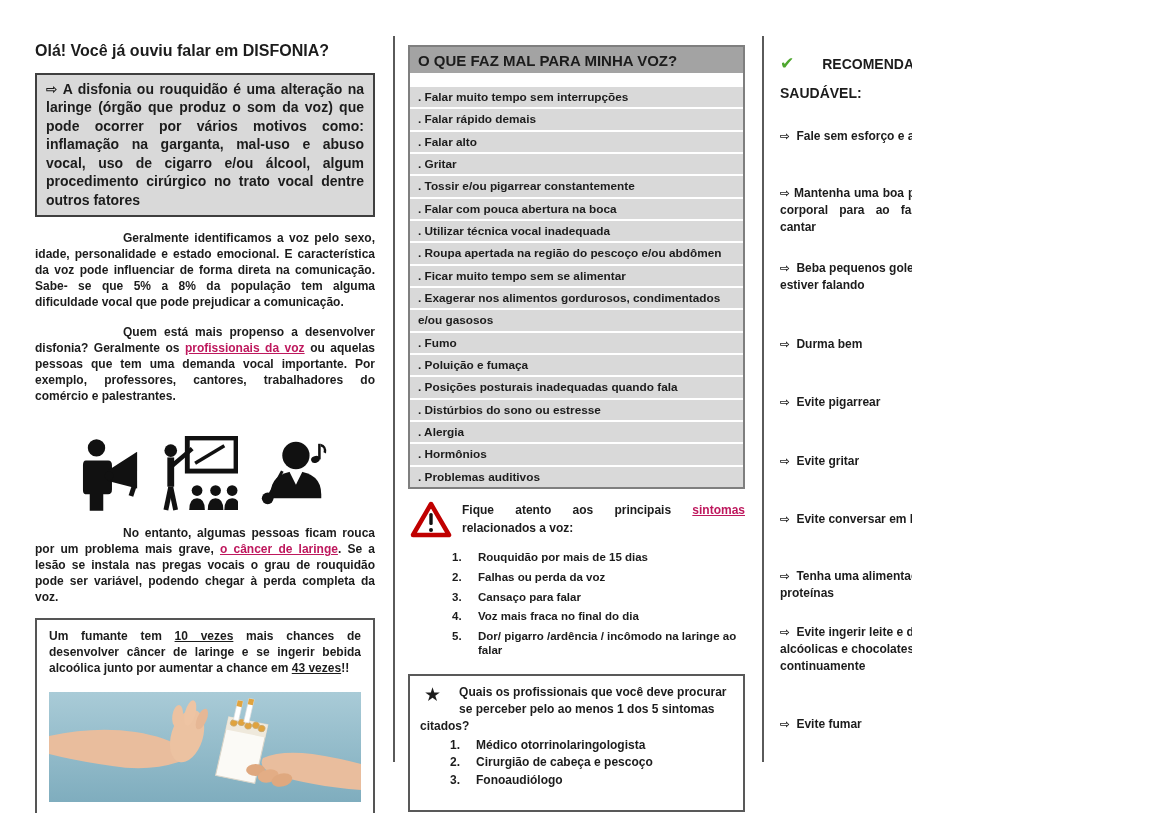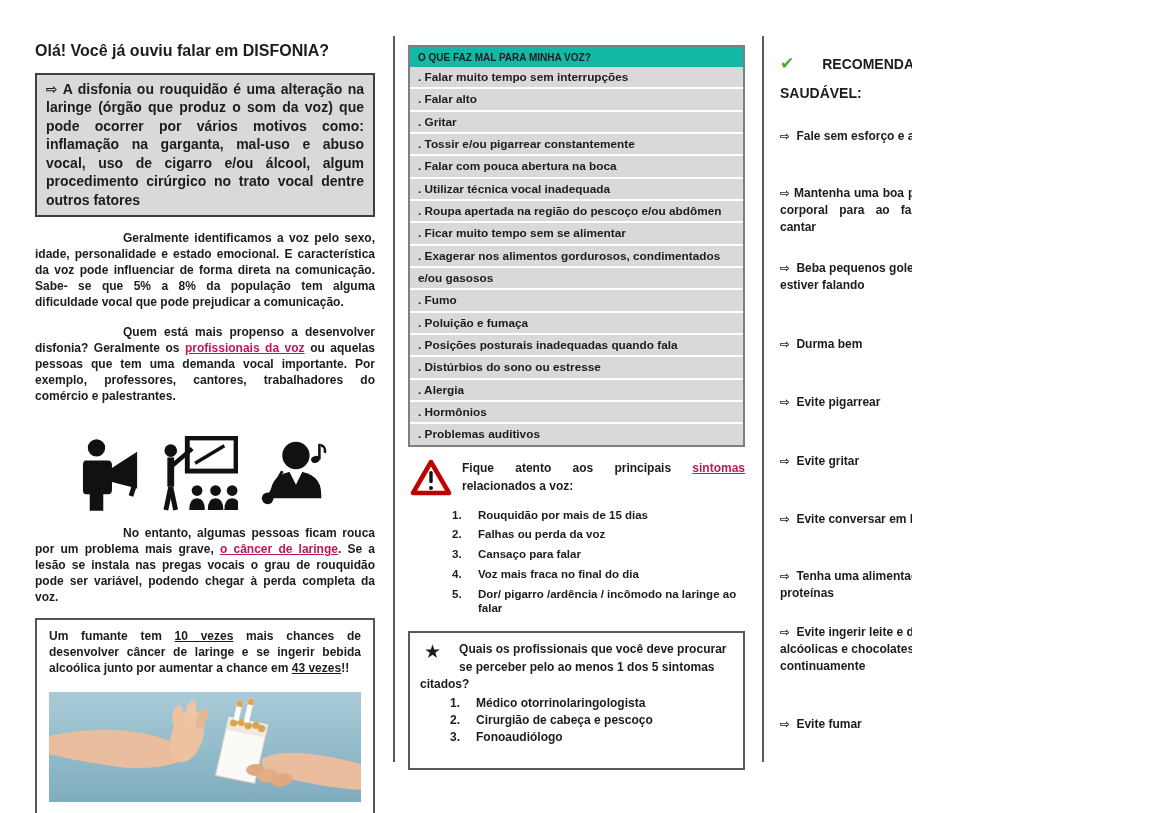--- a/index.html
+++ b/index.html
@@ -19,21 +19,21 @@
   .u{text-decoration:underline;}
   .icon-row{margin-top:15px;display:flex;justify-content:center;align-items:flex-end;gap:20px;height:92px;}
   .sabia-box{margin-top:12px;border:2px solid #555555;padding:8px 12px 14px;background:#ffffff;}
   .sabia-title{text-align:center;font-size:15px;margin:2px 0 16px;}
   .sabia-text{font-size:12px;line-height:1.35;text-align:justify;}
   .photo{margin-top:16px;width:100%;height:110px;display:block;}
 
   
   .col-mid{position:absolute;left:408px;top:45px;width:337px;}
   .harm-box{border:2px solid #7f7f7f;background:#ffffff;}
-  .harm-header{background:#14b8a6;padding:5px 8px 4px;font-size:10px;margin-bottom:0;}
+  .harm-header{background:#a3a3a3;padding:5px 8px 4px;font-size:15px;margin-bottom:14px;}
   .harm-row{background:#d9d9d9;padding:3px 8px 2px;font-size:11.8px;line-height:1.3;margin-bottom:2px;}
   .harm-rows > .harm-row:last-child{margin-bottom:0;}
   .warning-block{margin-top:12px;font-size:12px;line-height:1.5;text-align:justify;}
   .warning-block svg{float:left;margin:0 10px 2px 2px;}
   .num-list{margin:14px 0 0 44px;}
   .num-row{display:flex;font-size:11.5px;line-height:1.2;margin-bottom:6px;}
   .num-row .n{width:26px;flex:none;}
   .num-row .t{flex:1;}
   .star-box{margin-top:16px;border:2px solid #595959;padding:8px 10px 20px;font-size:12px;line-height:1.45;}
   .star-box .star{float:left;font-size:19px;margin:-3px 18px 0 4px;}
@@ -151,20 +151,21 @@
     </div>
   </div>
 
   <div class="col-mid">
     <div class="harm-box">
       <div class="harm-header">O QUE FAZ MAL PARA MINHA VOZ?</div>
       <div class="harm-rows">
 
           <div class="harm-row">. Falar muito tempo sem interrupções</div>
 
+          <div class="harm-row">. Falar rápido demais</div>
 
           <div class="harm-row">. Falar alto</div>
 
           <div class="harm-row">. Gritar</div>
 
           <div class="harm-row">. Tossir e/ou pigarrear constantemente</div>
 
           <div class="harm-row">. Falar com pouca abertura na boca</div>
 
           <div class="harm-row">. Utilizar técnica vocal inadequada</div>

